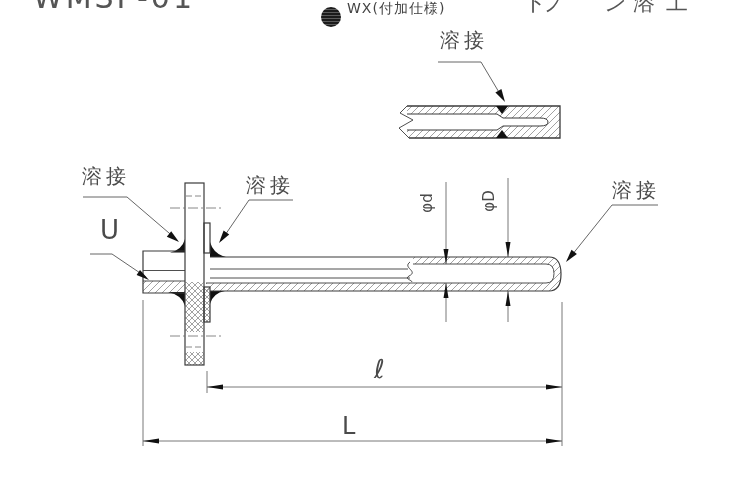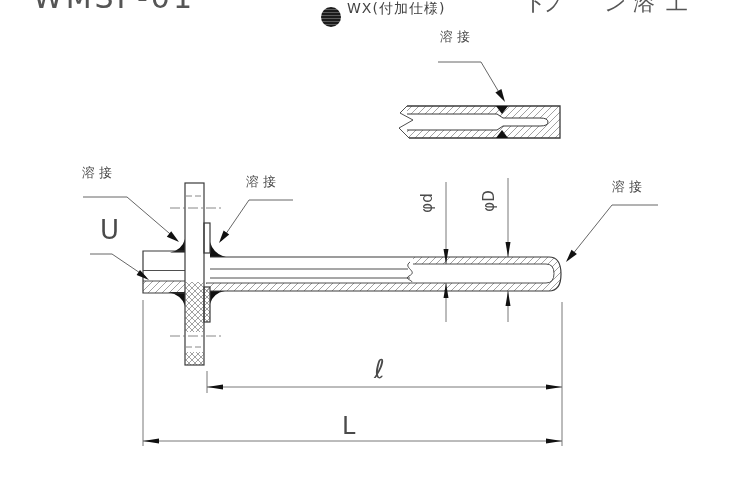--- a/index.html
+++ b/index.html
@@ -1,19 +1,19 @@
 <!DOCTYPE html>
 <html><head>
 <meta charset="utf-8">
 <style>
   html,body{margin:0;padding:0;background:#fff;}
   #canvas{position:relative;width:743px;height:477px;background:#ffffff;overflow:hidden;
           font-family:"DejaVu Sans","Liberation Sans",sans-serif;}
   .lbl{position:absolute;color:#4a4a4a;white-space:nowrap;line-height:1;}
-  .weld{font-size:13px;letter-spacing:4px;}
+  .weld{font-size:20px;letter-spacing:4px;}
   .clip-frag{position:absolute;top:0;height:13px;width:30px;overflow:hidden;}
   .clip-frag span{display:block;font-size:22px;color:#555;margin-top:-12px;}
   #model-code{position:absolute;left:33px;top:-17px;font-size:30px;letter-spacing:3px;color:#555;}
   #opt-bullet{position:absolute;left:321px;top:7px;width:20px;height:20px;border-radius:50%;
               background:repeating-linear-gradient(0deg,#1b1b1b 0 2px,#5a5a5a 2px 3px);}
   #opt-label{position:absolute;left:347px;top:1px;font-size:14px;color:#444;letter-spacing:1px;}
   .rot{transform:rotate(-90deg);transform-origin:center;font-size:15px;text-align:center;}
   svg{position:absolute;left:0;top:0;}
 </style>
 </head>

